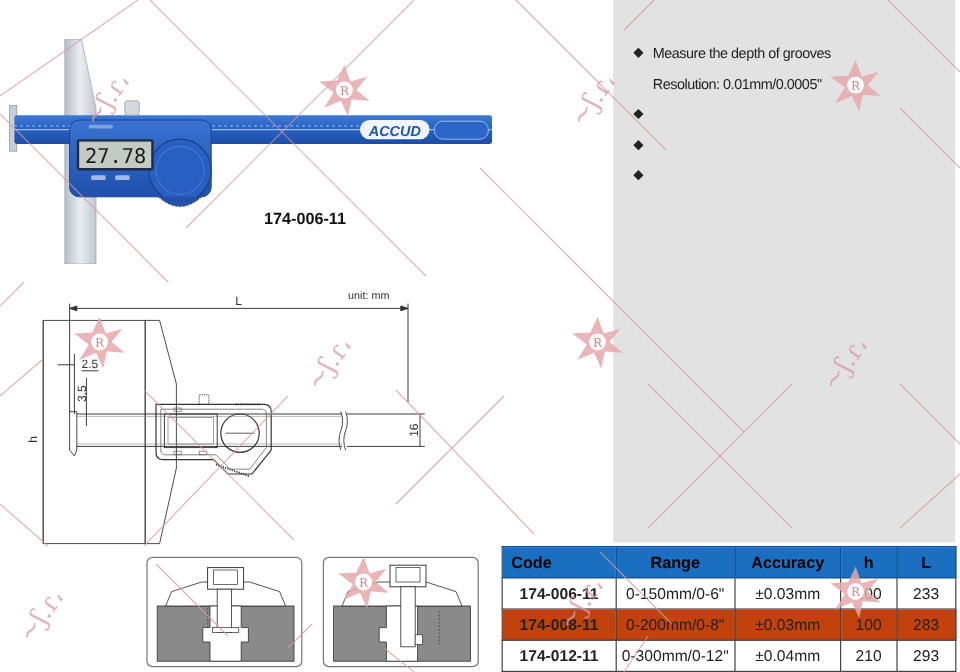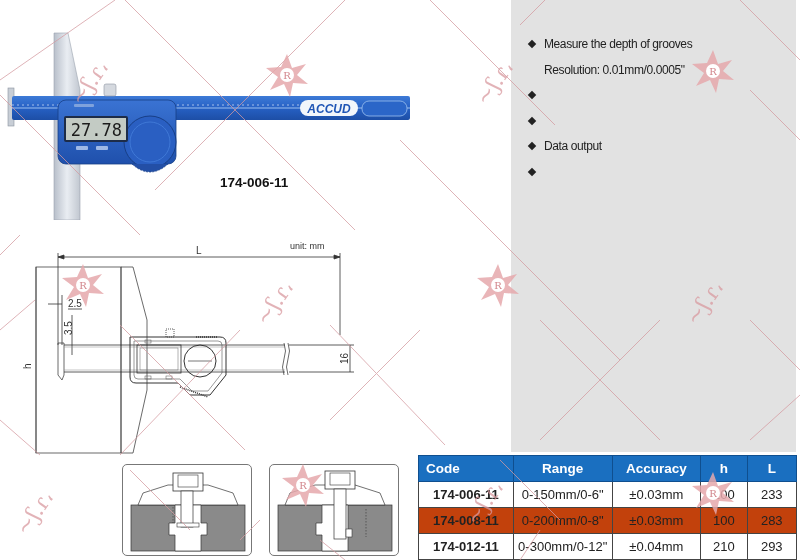--- a/index.html
+++ b/index.html
@@ -18,42 +18,41 @@
 
   
   .drawing { position: absolute; left: 0; top: 235px; width: 420px; height: 222px; }
 
   
   .sketch { position: absolute; top: 464px; width: 130px; height: 92px; border: 1px solid #777; border-radius: 5px; background: #fff; overflow: hidden; }
   .sketch svg { display: block; }
 
   
   .spec-table { position: absolute; left: 418px; top: 455px; width: 379px; border-collapse: collapse; font-size: 13px; }
-  .spec-table th { background: #1a6fc0; color: #ffffff; font-weight: bold; height: 26px; border: 1px solid #0f4f8f; text-align: center; font-size: 13.5px; margin-left: 36px; }
+  .spec-table th { background: #1a6fc0; color: #000000; font-weight: bold; height: 26px; border: 1px solid #0f4f8f; text-align: center; font-size: 13.5px; margin-left: 36px; }
   .spec-table th.code { text-align: left; padding-left: 7px; }
   .spec-table td { height: 26px; border: 1px solid #444; text-align: center; background: #fff; color: #222; }
   .spec-table td.code { font-weight: bold; text-align: center; }
   .spec-table tr.alt td { background: #c2410c; }
 
   
   .wm-lines { position: absolute; left: 0; top: 0; width: 800px; height: 560px; pointer-events: none; }
   .wm-star { position: absolute; width: 46px; height: 46px; pointer-events: none; }
   .wm-text { position: absolute; font-family: "DejaVu Serif", serif; color: #d99aa0; font-size: 22px; pointer-events: none; opacity: 0.75; transform: rotate(-55deg); white-space: nowrap; }
 </style>
 </head>
 <body>
 
 <div class="gray-panel"></div>
 
 <ul class="features">
   <li><span class="bullet"></span><span>Measure the depth of grooves</span></li>
   <li><span>Resolution: 0.01mm/0.0005"</span></li>
   <li><span class="bullet"></span></li>
   <li><span class="bullet"></span></li>
-  <li><span class="bullet"></span><span>Data output</span></li>
   <li><span class="bullet"></span></li>
 </ul>
 
 <div class="photo">
   <svg width="420" height="200" viewBox="0 0 420 200">
     <defs>
       <linearGradient id="steel" x1="0" x2="1" y1="0" y2="0">
         <stop offset="0" stop-color="#b8bfca"></stop>
         <stop offset="0.5" stop-color="#e9edf2"></stop>
         <stop offset="1" stop-color="#c1c7d0"></stop>

